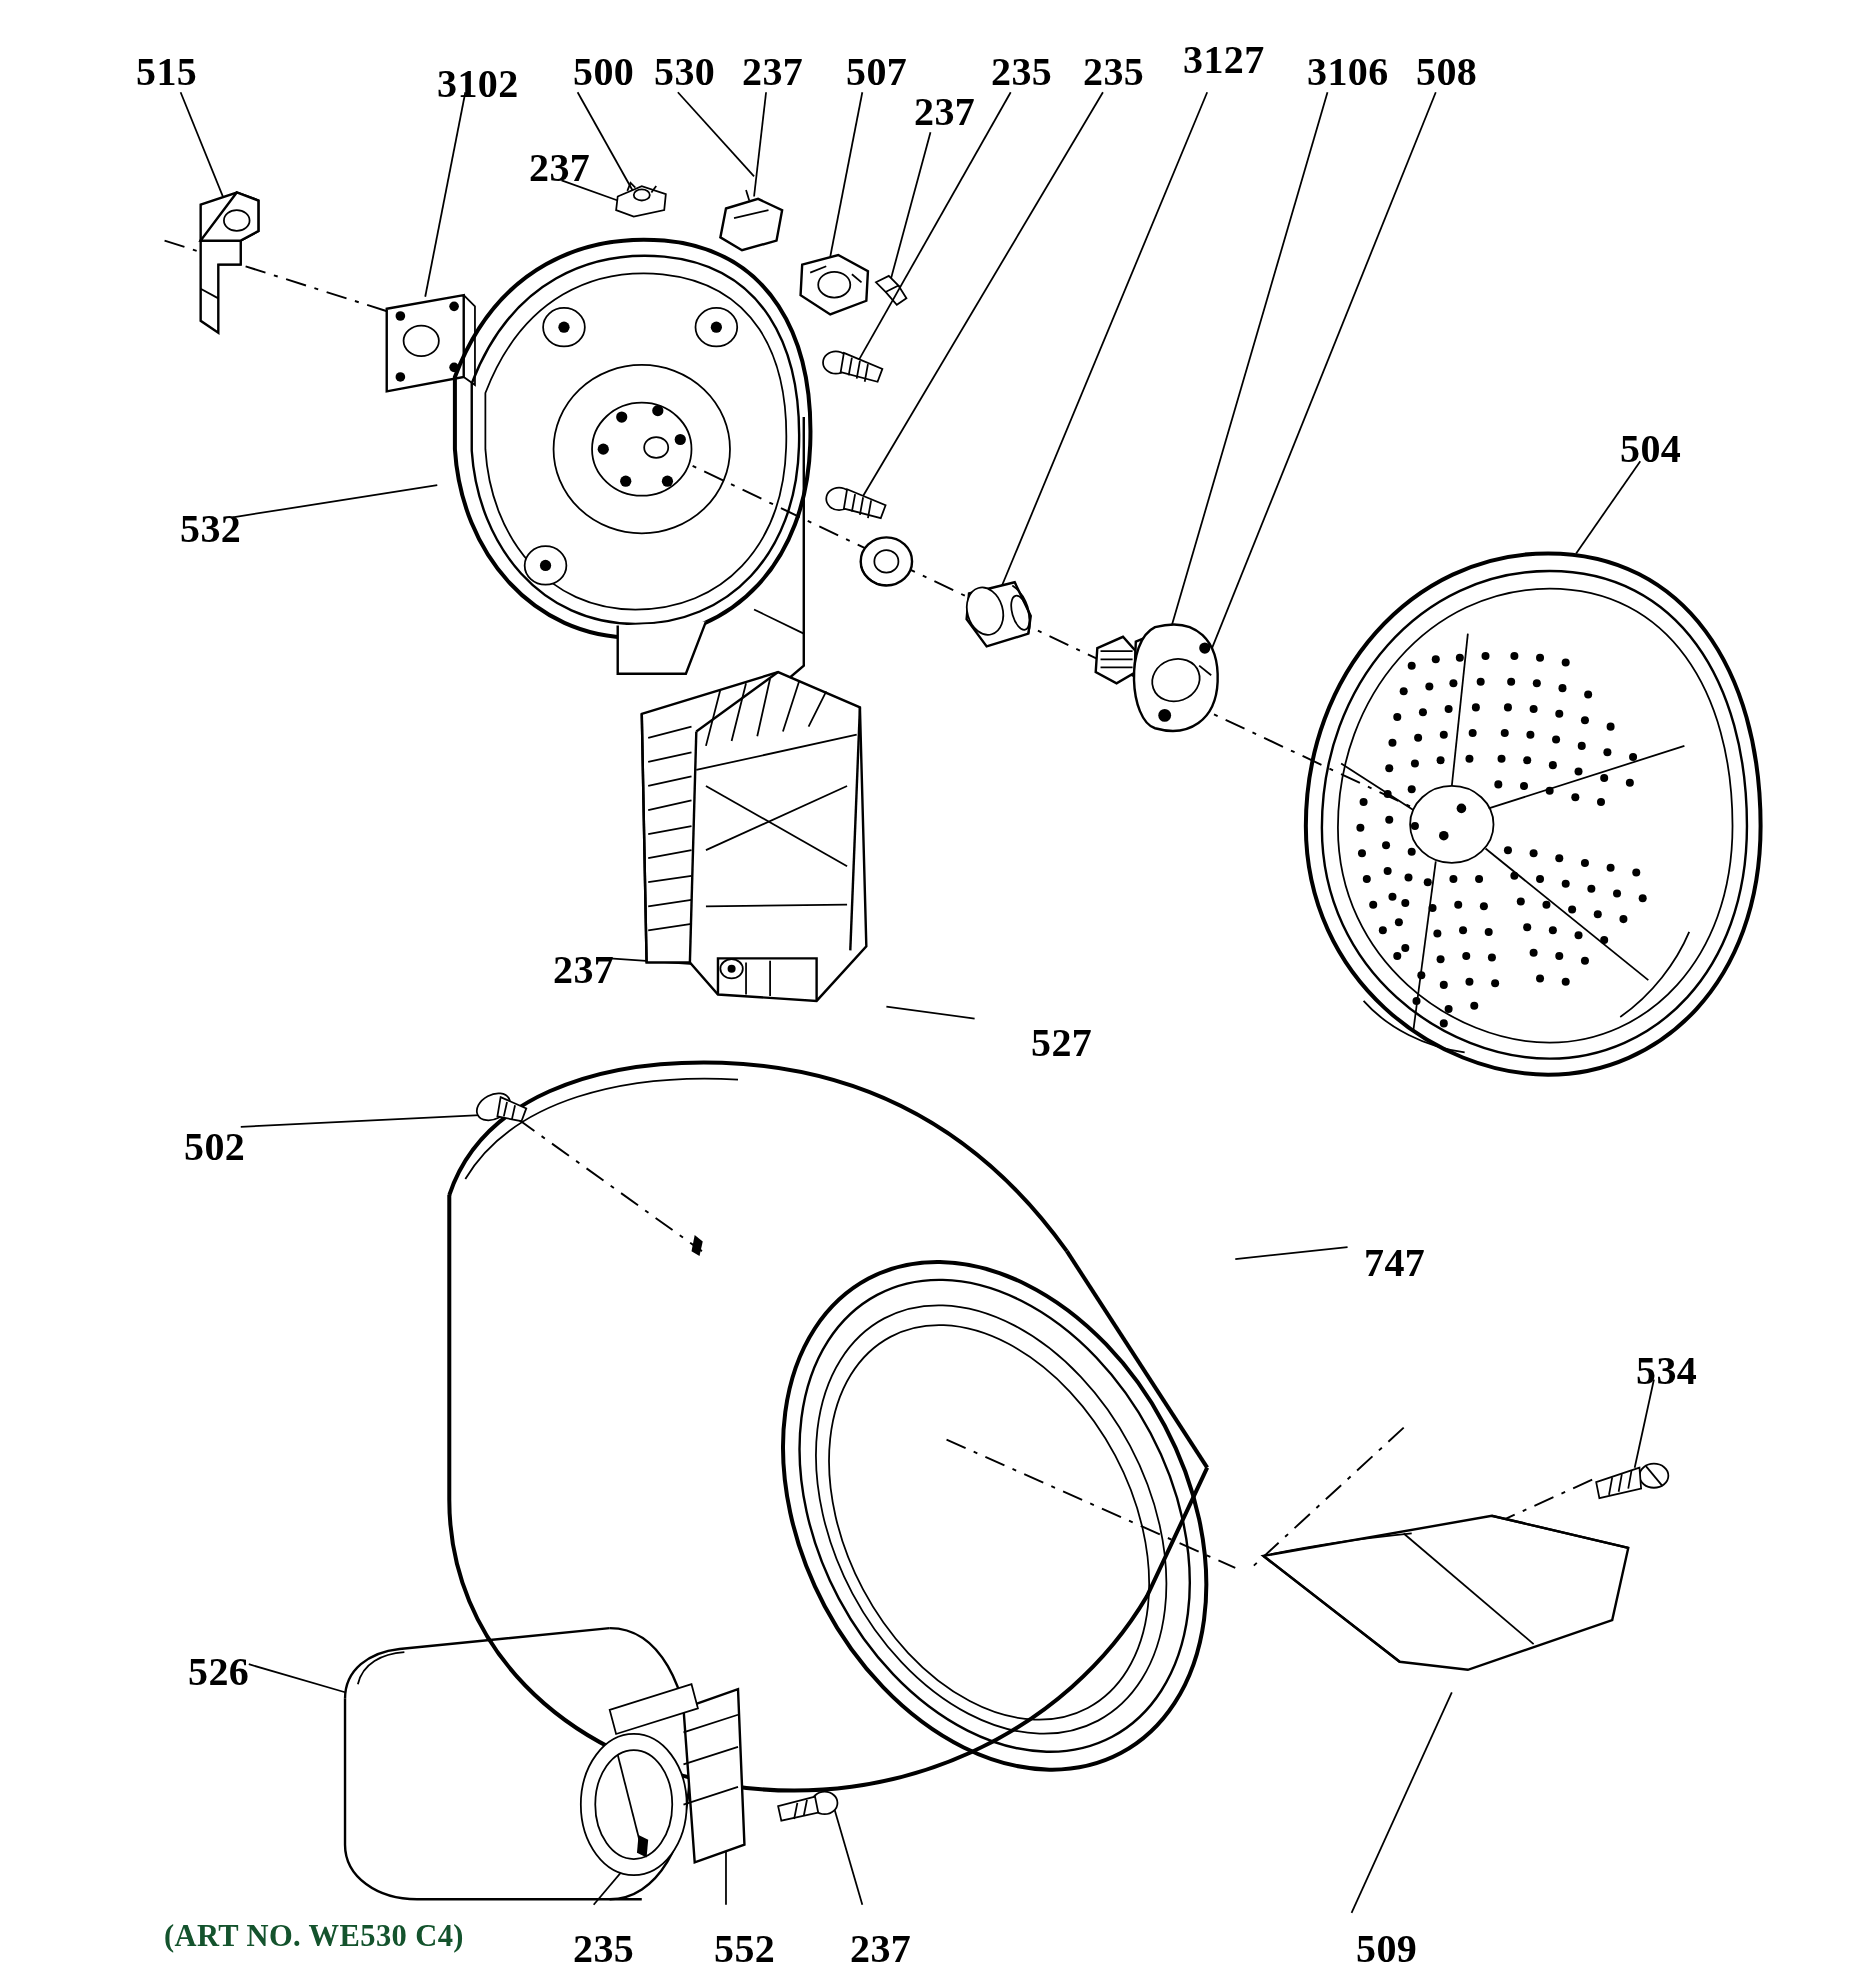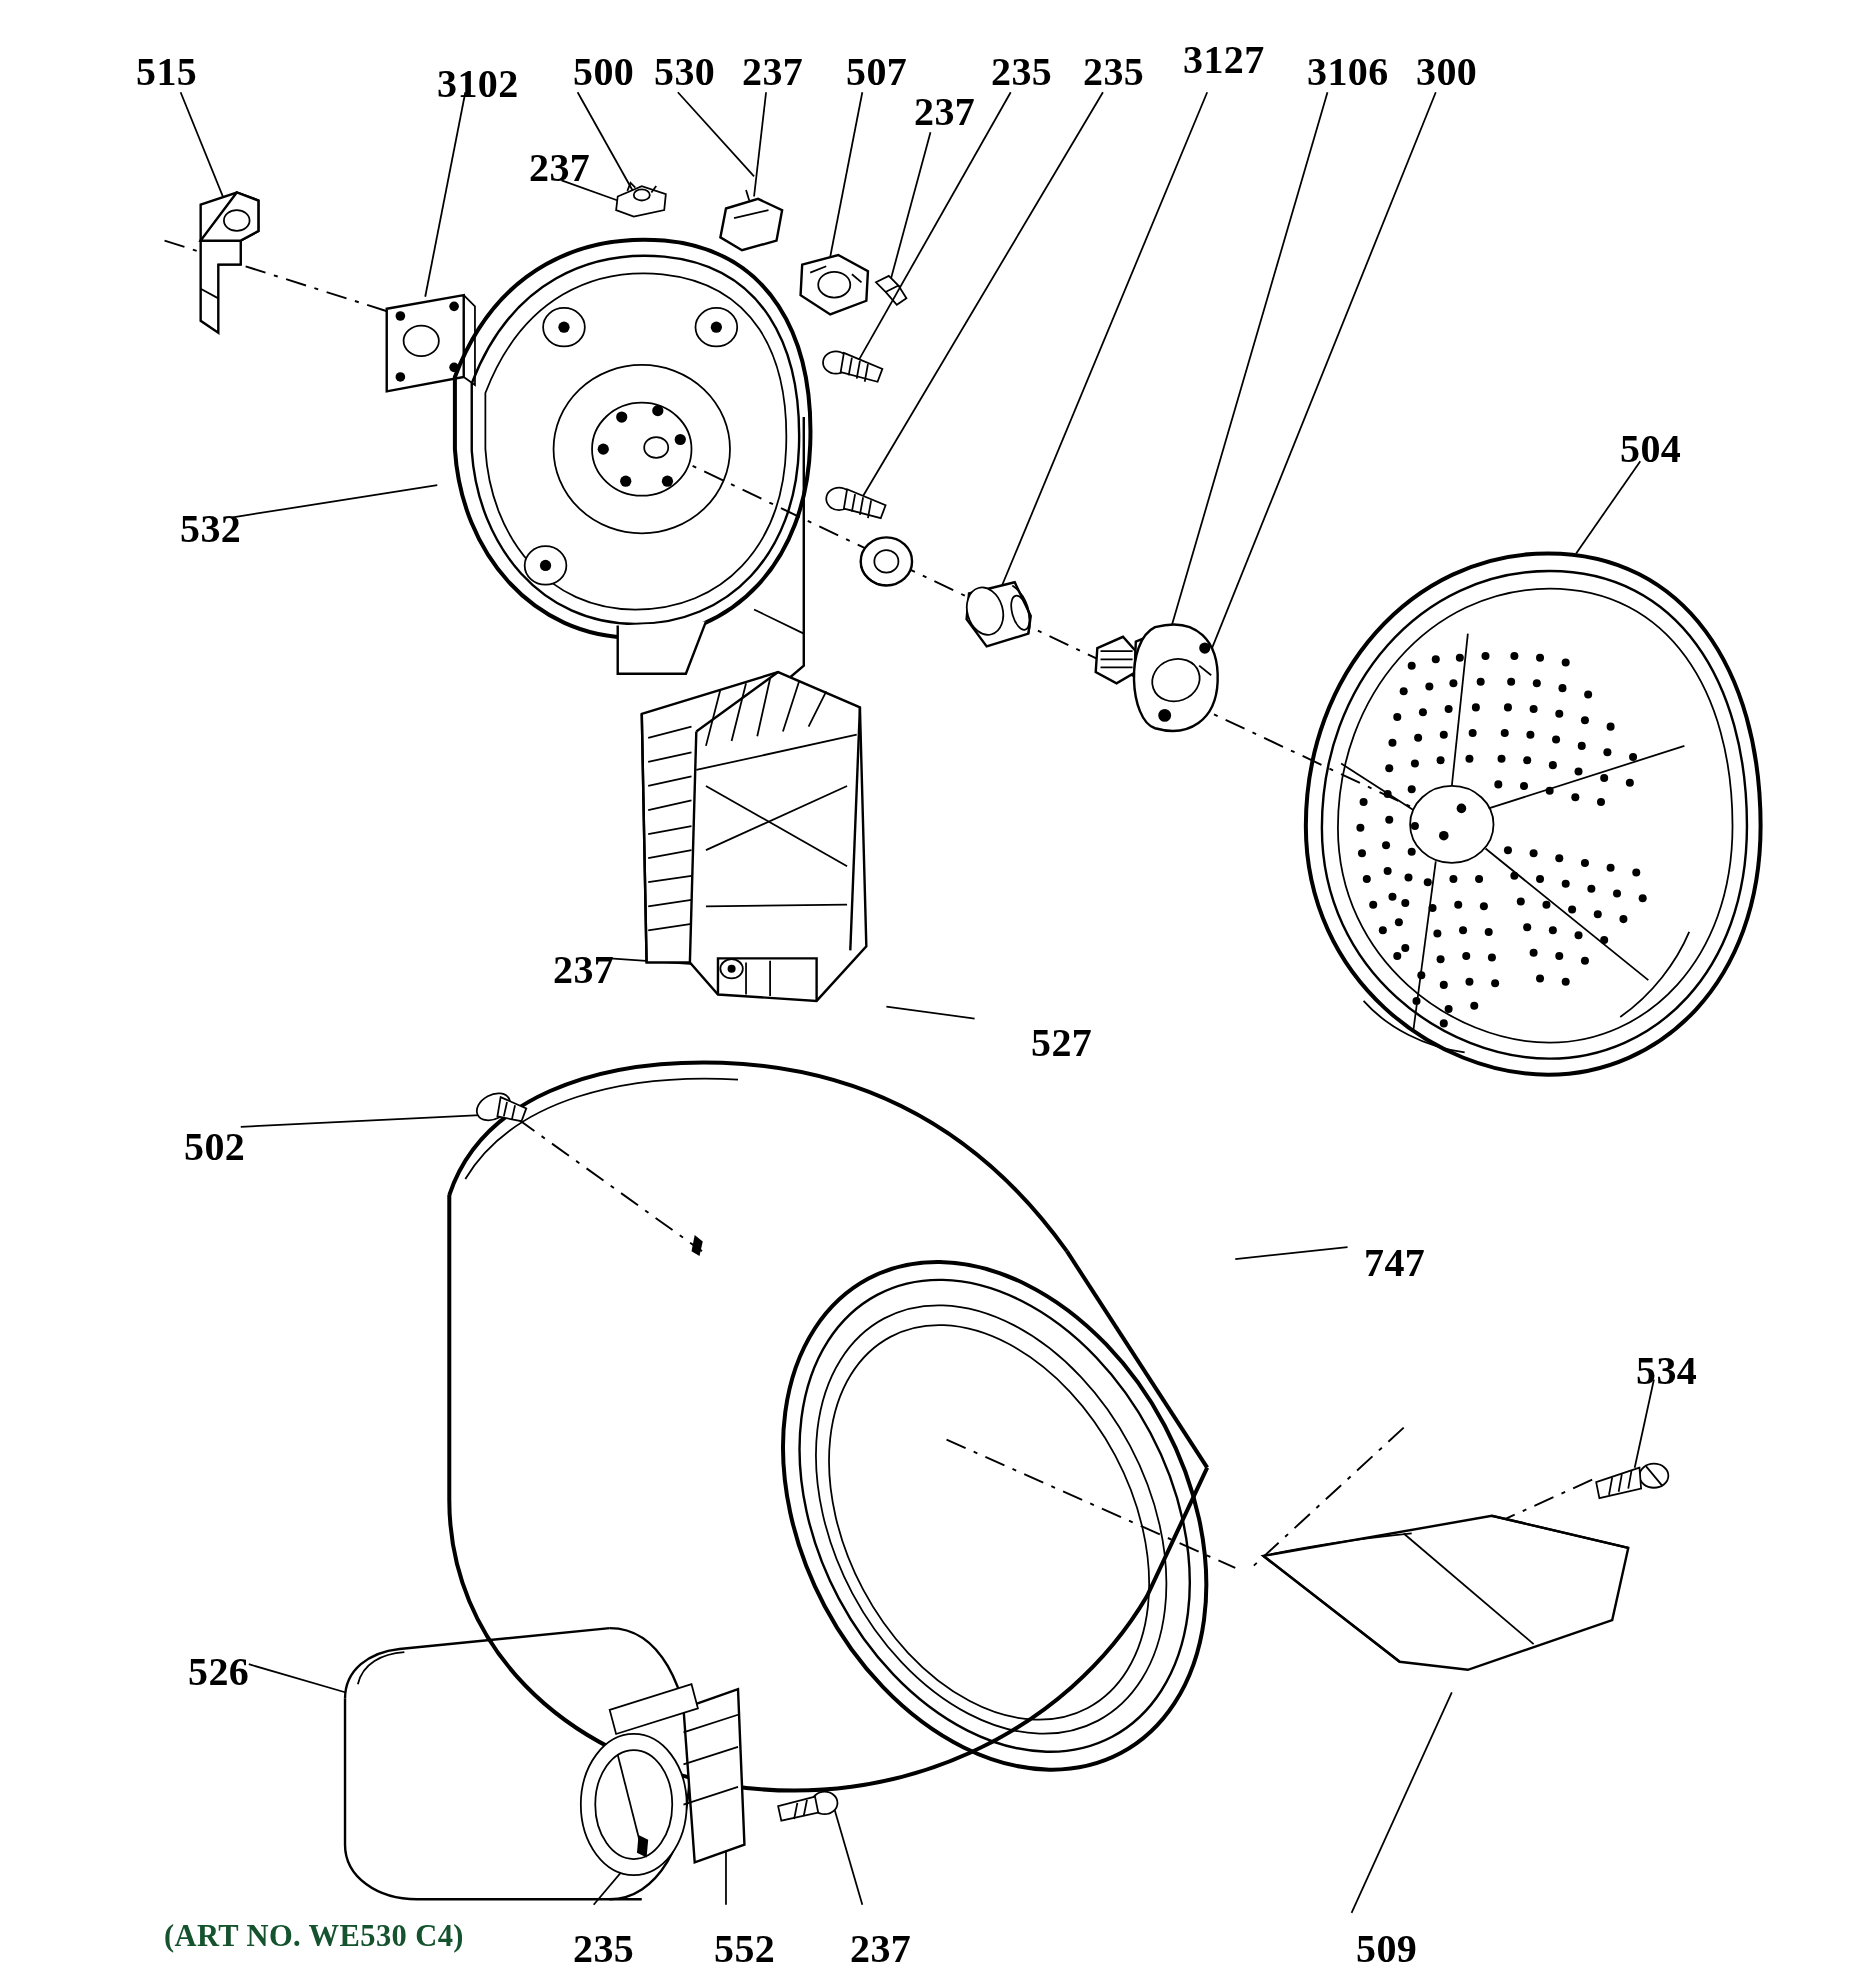--- a/index.html
+++ b/index.html
@@ -432,21 +432,21 @@
   <div class="callout" style="left:136px;  top:48px;">515</div>
   <div class="callout" style="left:437px;  top:60px;text-align:right;">3102</div>
   <div class="callout" style="left:553px;  top:48px;margin-left:20px;">500</div>
   <div class="callout" style="left:654px;  top:48px;">530</div>
   <div class="callout" style="left:742px;  top:48px;">237</div>
   <div class="callout" style="left:846px; top:48px;font-family:Liberation Serif, serif;">507</div>
   <div class="callout" style="left:991px; top:48px;">235</div>
   <div class="callout" style="left:1083px; top:48px;">235</div>
   <div class="callout" style="left:1183px; top:36px;">3127</div>
   <div class="callout" style="left:1307px; top:48px;">3106</div>
-  <div class="callout" style="left:1416px; top:48px;">300</div>
+  <div class="callout" style="left:1416px; top:48px;">508</div>
   <div class="callout" style="left:914px; top:88px;">237</div>
   <div class="callout" style="left:529px;  top:144px;">237</div>
   <div class="callout" style="left:1620px; top:425px;">504</div>
   <div class="callout" style="left:180px;  top:505px;">532</div>
   <div class="callout" style="left:553px;  top:946px;">237</div>
   <div class="callout" style="left:991px; top:1019px;margin-left:40px;">527</div>
   <div class="callout" style="left:184px;  top:1123px;">502</div>
   <div class="callout" style="left:1364px; top:1239px;">747</div>
   <div class="callout" style="left:1636px; top:1347px;">534</div>
   <div class="callout" style="left:188px;  top:1648px;">526</div>

